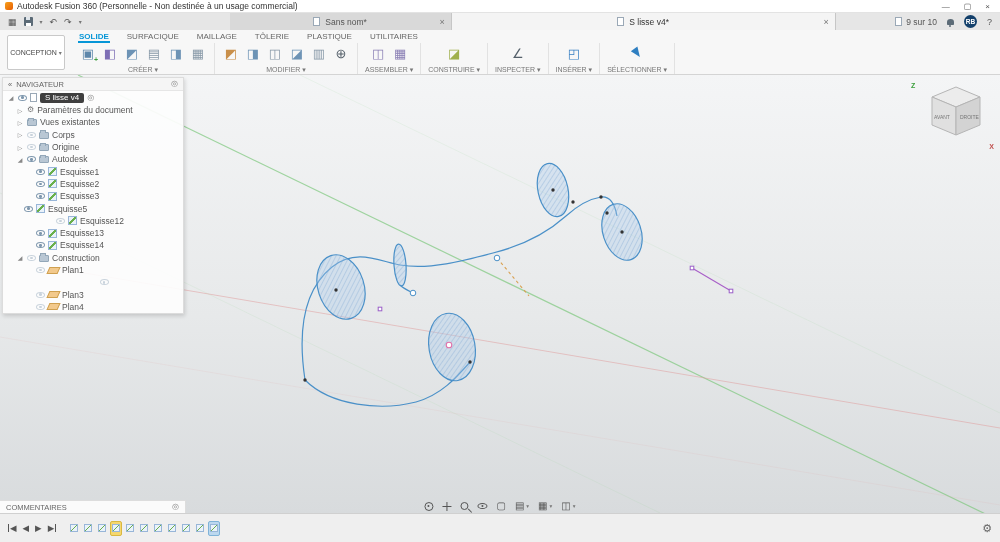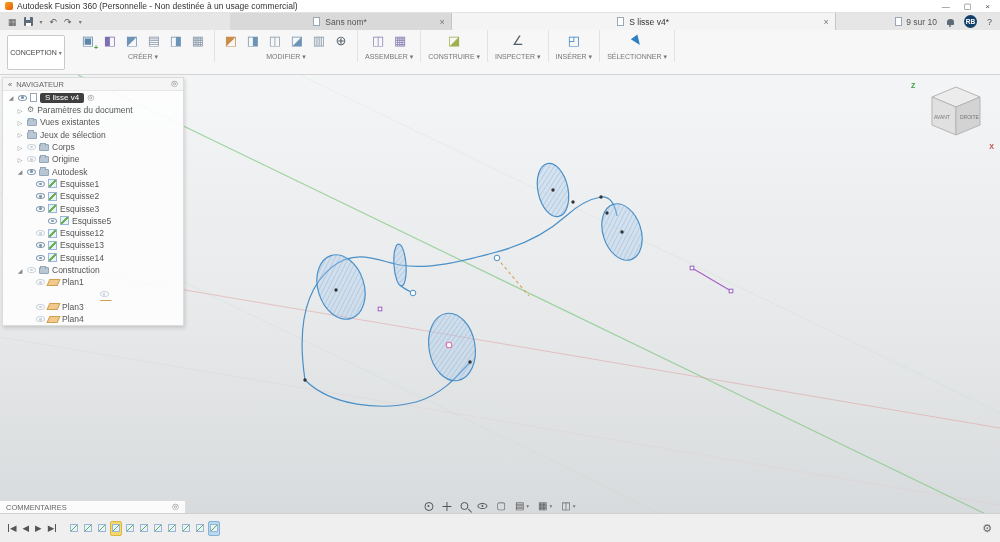--- a/index.html
+++ b/index.html
@@ -175,20 +175,28 @@
     <span class="help">?</span>
   </div>
 </div>
 
 <div class="ribbon">
   <div class="workspace">
     <span>CONCEPTION</span>
       <span class="caret">▾</span>
   </div>
   <div class="ribbon-main">
+    <div class="ribbon-tabs">
+      <span class="rtab active">SOLIDE</span>
+      <span class="rtab">SURFACIQUE</span>
+      <span class="rtab">MAILLAGE</span>
+      <span class="rtab">TÔLERIE</span>
+      <span class="rtab">PLASTIQUE</span>
+      <span class="rtab">UTILITAIRES</span>
+    </div>
     <div class="ribbon-groups" id="ribbon-groups">
         <div class="rgroup">
           <div class="ricons">
             <div class="ricon" style="color: rgb(93, 135, 171);">▣<span class="rbadge">+</span></div>
             <div class="ricon" style="color: rgb(126, 111, 181);">◧</div>
             <div class="ricon" style="color: rgb(109, 147, 181);">◩</div>
             <div class="ricon" style="color: rgb(136, 153, 168);">▤</div>
             <div class="ricon" style="color: rgb(109, 147, 181);">◨</div>
             <div class="ricon" style="color: rgb(136, 153, 168);">▦</div>
           </div>
@@ -310,33 +318,28 @@
           <span class="ngear">⚙</span>
           <span class="nlabel">Paramètres du document</span>
         </div>
         <div class="nrow" style="padding-left: 13px;">
           <span class="nexp">▷</span>
           <span class="folder"></span>
           <span class="nlabel">Vues existantes</span>
         </div>
         <div class="nrow" style="padding-left: 13px;">
           <span class="nexp">▷</span>
+          <span class="eye dim"></span>
           <span class="folder"></span>
-          <span class="nlabel">Jeux de sélection</span>
+          <span class="nlabel">Corps</span>
         </div>
         <div class="nrow" style="padding-left: 13px;">
           <span class="nexp">▷</span>
           <span class="eye dim"></span>
           <span class="folder"></span>
-          <span class="nlabel">Corps</span>
-        </div>
-        <div class="nrow" style="padding-left: 13px;">
-          <span class="nexp">▷</span>
-          <span class="eye dim"></span>
-          <span class="folder"></span>
           <span class="nlabel">Origine</span>
         </div>
         <div class="nrow" style="padding-left: 13px;">
           <span class="nexp">◢</span>
           <span class="eye"></span>
           <span class="folder"></span>
           <span class="nlabel">Autodesk</span>
         </div>
         <div class="nrow" style="padding-left: 22px;">
           <span class="nexp"></span>
@@ -349,27 +352,27 @@
           <span class="eye"></span>
           <span class="sk"></span>
           <span class="nlabel">Esquisse2</span>
         </div>
         <div class="nrow" style="padding-left: 22px;">
           <span class="nexp"></span>
           <span class="eye"></span>
           <span class="sk"></span>
           <span class="nlabel">Esquisse3</span>
         </div>
-        <div class="nrow" style="padding-left: 10px; margin-left: 24px;">
+        <div class="nrow" style="padding-left: 10px;">
           <span class="nexp"></span>
           <span class="eye"></span>
           <span class="sk"></span>
           <span class="nlabel">Esquisse5</span>
         </div>
-        <div class="nrow" style="padding-left: 22px;">
+        <div class="nrow" style="padding-left: 22px; margin-left: 20px;">
           <span class="nexp"></span>
           <span class="eye dim"></span>
           <span class="sk"></span>
           <span class="nlabel">Esquisse12</span>
         </div>
         <div class="nrow" style="padding-left: 22px;">
           <span class="nexp"></span>
           <span class="eye"></span>
           <span class="sk"></span>
           <span class="nlabel">Esquisse13</span>

